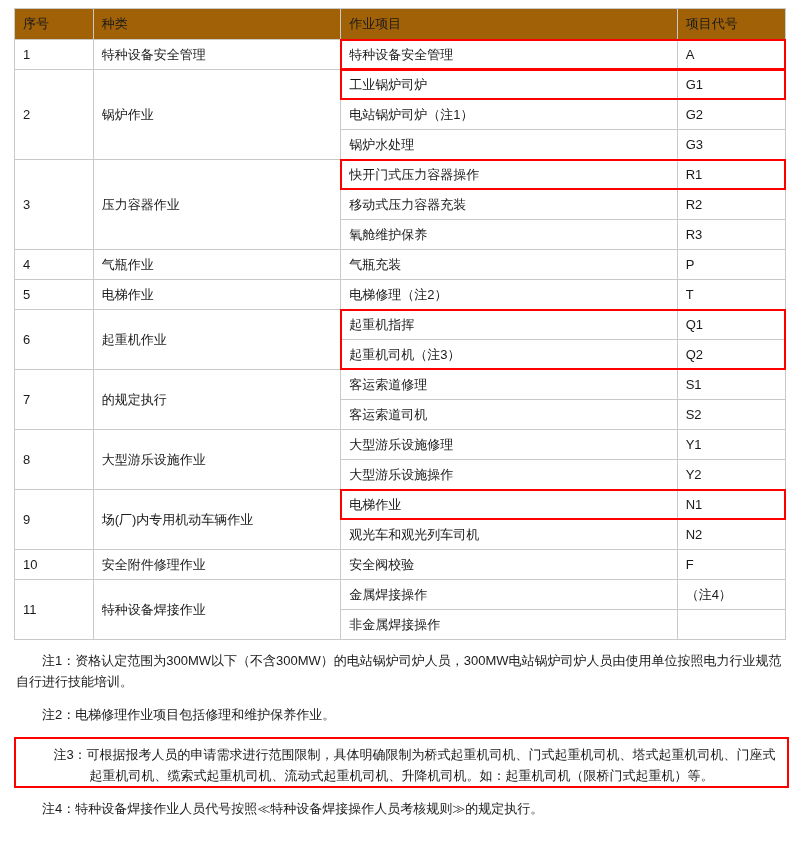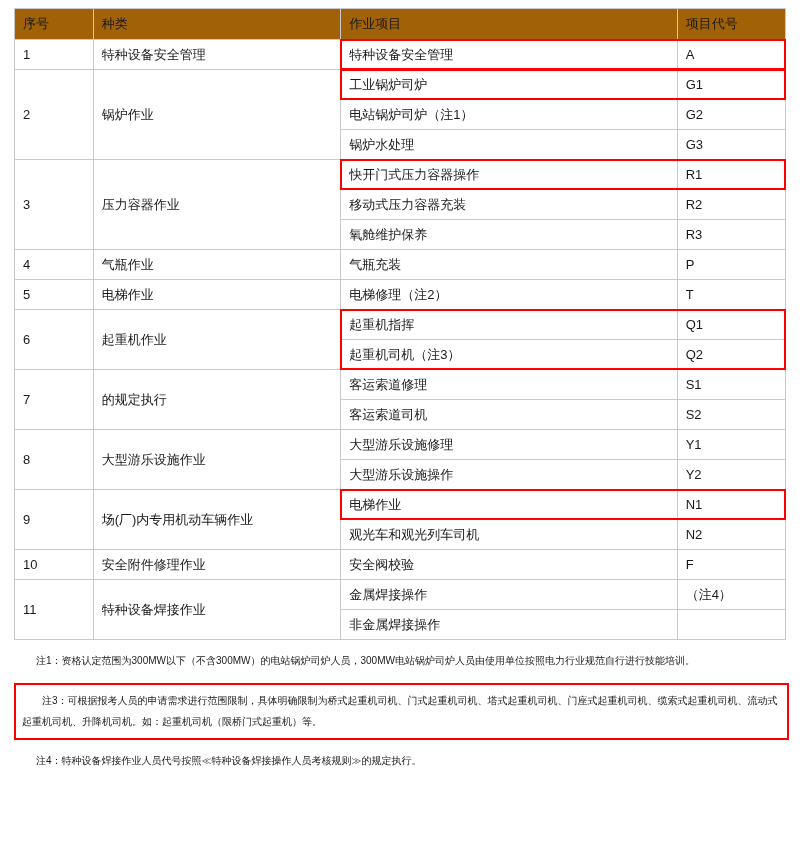--- a/index.html
+++ b/index.html
@@ -73,31 +73,32 @@
   }
   td.hl.hl-start::after { border-left: 2px solid #ff0000; }
   td.hl.hl-end::after   { border-right: 2px solid #ff0000; }
   td.hl.hl-mid-top::after    { border-bottom: none; }
   td.hl.hl-mid-bottom::after { border-top: none; }
 
   .notes {
     margin-top: 10px;
   }
   .note {
-    font-size: 10px;
+    font-size: 13px;
     line-height: 21px;
     color: #1a1a1a;
     margin: 0 0 12px 0;
     text-indent: 2em;
     padding: 0 2px;
   }
   .note.boxed {
     border: 2px solid #ff0000;
-    padding: 5px 6px 6px 6px;
+    padding: 5px 6px 0 6px;
     margin: 4px 0 10px 0;
+    text-align: center;
   }
 </style>
 </head>
 <body>
 
 <div class="page">
 
 
   <table class="spec-table">
     <thead>
@@ -209,17 +210,18 @@
         </tr>
         <tr>
           <td class="col-item">非金属焊接操作</td>
           <td class="col-code"></td>
         </tr>
       </tbody>
   </table>
 
   <div class="notes" id="notes-container">
       <p class="note">注1：资格认定范围为300MW以下（不含300MW）的电站锅炉司炉人员，300MW电站锅炉司炉人员由使用单位按照电力行业规范自行进行技能培训。</p>
+      <p class="note">注2：电梯修理作业项目包括修理和维护保养作业。</p>
       <p class="note boxed">注3：可根据报考人员的申请需求进行范围限制，具体明确限制为桥式起重机司机、门式起重机司机、塔式起重机司机、门座式起重机司机、缆索式起重机司机、流动式起重机司机、升降机司机。如：起重机司机（限桥门式起重机）等。</p>
       <p class="note">注4：特种设备焊接作业人员代号按照≪特种设备焊接操作人员考核规则≫的规定执行。</p>
     </div>
 
 </div>
 
 </body></html>

